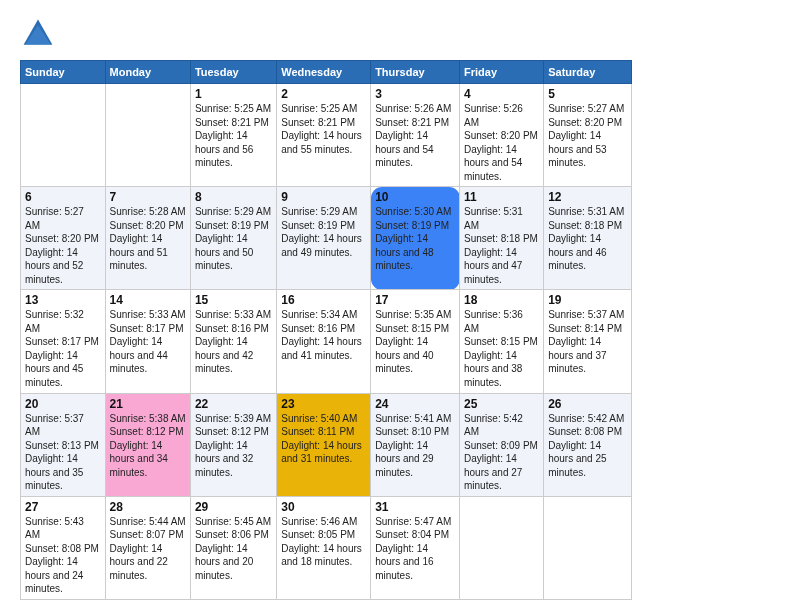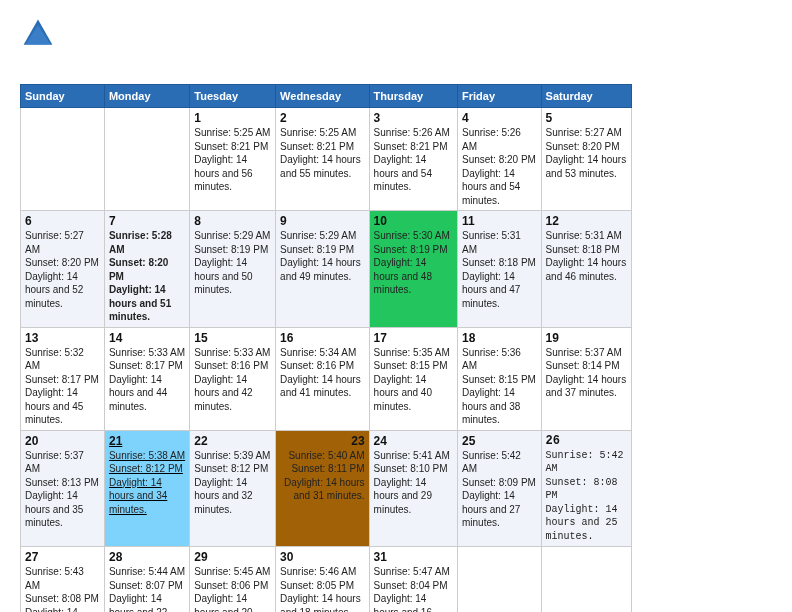--- a/index.html
+++ b/index.html
@@ -9,21 +9,20 @@
       width: 792px;
       height: 612px;
       overflow: hidden;
     }
     .page {
       width: 652px;
       height: 612px;
       padding: 16px 20px 12px 20px;
       display: flex;
       flex-direction: column;
-      gap: 24px;
     }
     .header {
       display: flex;
       justify-content: space-between;
       align-items: flex-start;
       margin-bottom: 8px;
     }
     .logo {
       display: flex;
       align-items: center;
@@ -167,37 +166,37 @@
         </tr>
         <tr>
           <td style="background: rgb(240, 244, 250);">
             <span class="day-num">6</span>
             <div class="day-detail" style="white-space: pre-line;">Sunrise: 5:27 AM
 Sunset: 8:20 PM
 Daylight: 14 hours and 52 minutes.</div>
           </td>
           <td style="background: rgb(240, 244, 250);">
             <span class="day-num">7</span>
-            <div class="day-detail" style="white-space: pre-line; font-weight: bold;">Sunrise: 5:28 AM
+            <div class="day-detail" style="white-space: pre-line;">Sunrise: 5:28 AM
 Sunset: 8:20 PM
 Daylight: 14 hours and 51 minutes.</div>
           </td>
           <td style="background: rgb(240, 244, 250);">
             <span class="day-num">8</span>
             <div class="day-detail" style="white-space: pre-line;">Sunrise: 5:29 AM
 Sunset: 8:19 PM
 Daylight: 14 hours and 50 minutes.</div>
           </td>
           <td style="background: rgb(240, 244, 250);">
             <span class="day-num">9</span>
             <div class="day-detail" style="white-space: pre-line;">Sunrise: 5:29 AM
 Sunset: 8:19 PM
 Daylight: 14 hours and 49 minutes.</div>
           </td>
-          <td style="background: #22c55e;">
+          <td style="background: #3b82f6; border-radius: 11px;">
             <span class="day-num">10</span>
             <div class="day-detail" style="white-space: pre-line;">Sunrise: 5:30 AM
 Sunset: 8:19 PM
 Daylight: 14 hours and 48 minutes.</div>
           </td>
           <td style="background: rgb(240, 244, 250); margin-left: 9px;">
             <span class="day-num">11</span>
             <div class="day-detail" style="white-space: pre-line;">Sunrise: 5:31 AM
 Sunset: 8:18 PM
 Daylight: 14 hours and 47 minutes.</div>
@@ -253,51 +252,51 @@
 Daylight: 14 hours and 37 minutes.</div>
           </td>
         </tr>
         <tr>
           <td style="background: rgb(240, 244, 250);">
             <span class="day-num">20</span>
             <div class="day-detail" style="white-space: pre-line;">Sunrise: 5:37 AM
 Sunset: 8:13 PM
 Daylight: 14 hours and 35 minutes.</div>
           </td>
-          <td style="background: #7dd3fc; text-decoration: underline;">
+          <td style="background: #f9a8d4;">
             <span class="day-num">21</span>
             <div class="day-detail" style="white-space: pre-line;">Sunrise: 5:38 AM
 Sunset: 8:12 PM
 Daylight: 14 hours and 34 minutes.</div>
           </td>
           <td style="background: rgb(240, 244, 250);">
             <span class="day-num">22</span>
             <div class="day-detail" style="white-space: pre-line;">Sunrise: 5:39 AM
 Sunset: 8:12 PM
 Daylight: 14 hours and 32 minutes.</div>
           </td>
-          <td style="background: #a16207; text-align: right;">
+          <td style="background: #eab308;">
             <span class="day-num">23</span>
             <div class="day-detail" style="white-space: pre-line;">Sunrise: 5:40 AM
 Sunset: 8:11 PM
 Daylight: 14 hours and 31 minutes.</div>
           </td>
           <td style="background: rgb(240, 244, 250); margin-top: 20px;">
             <span class="day-num">24</span>
             <div class="day-detail" style="white-space: pre-line;">Sunrise: 5:41 AM
 Sunset: 8:10 PM
 Daylight: 14 hours and 29 minutes.</div>
           </td>
           <td style="background: rgb(240, 244, 250);">
             <span class="day-num">25</span>
             <div class="day-detail" style="white-space: pre-line;">Sunrise: 5:42 AM
 Sunset: 8:09 PM
 Daylight: 14 hours and 27 minutes.</div>
           </td>
-          <td style="background: rgb(240, 244, 250); font-family: Liberation Mono, monospace;">
+          <td style="background: rgb(240, 244, 250);">
             <span class="day-num">26</span>
             <div class="day-detail" style="white-space: pre-line;">Sunrise: 5:42 AM
 Sunset: 8:08 PM
 Daylight: 14 hours and 25 minutes.</div>
           </td>
         </tr>
         <tr>
           <td>
             <span class="day-num">27</span>
             <div class="day-detail" style="white-space: pre-line;">Sunrise: 5:43 AM

